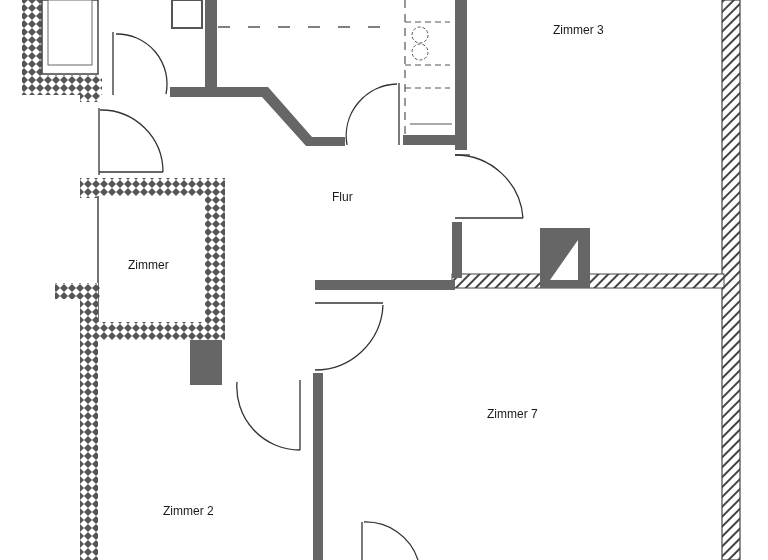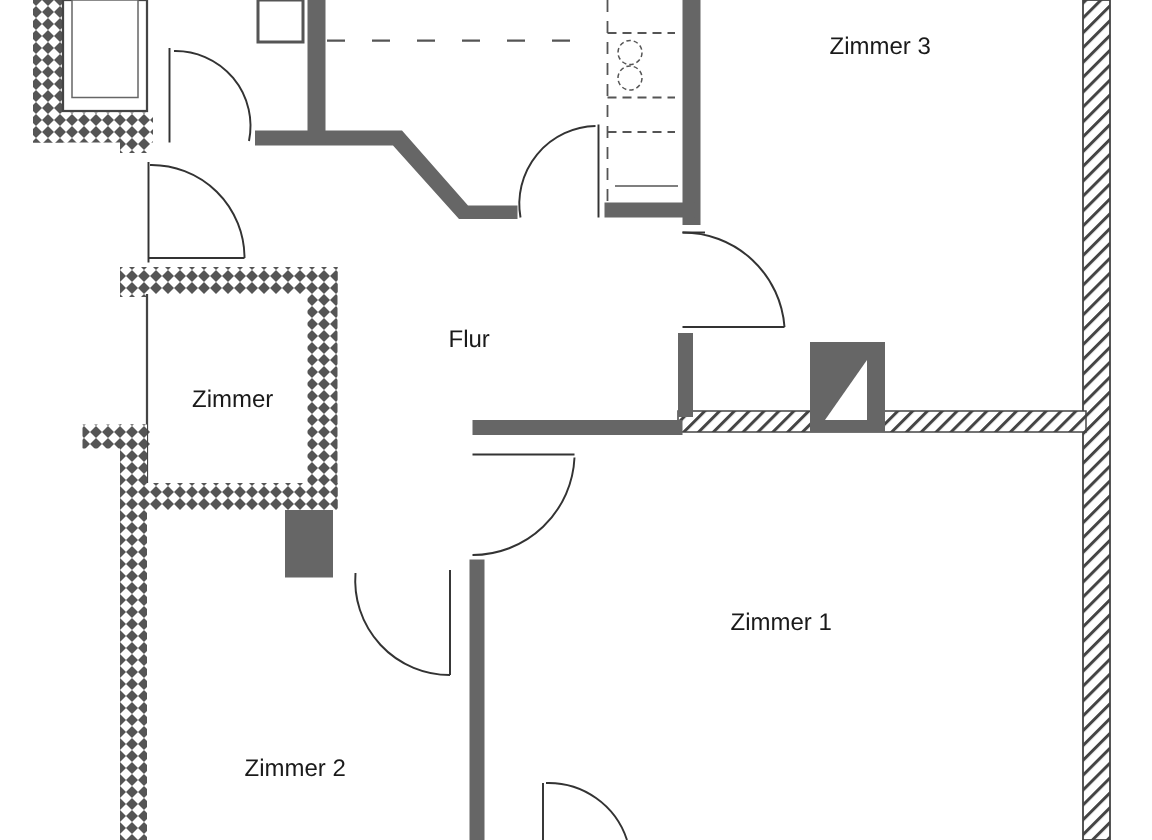--- a/index.html
+++ b/index.html
@@ -1,18 +1,18 @@
 <!DOCTYPE html>
 <html><head>
 <meta charset="utf-8">
 <style>
   html,body{margin:0;padding:0;background:#ffffff;}
   body{width:768px;height:560px;overflow:hidden;position:relative;}
   svg{position:absolute;left:0;top:0;}
-  .lbl{position:absolute;font-family:"Liberation Sans",sans-serif;font-size:16px;color:#1a1a1a;white-space:nowrap;}
+  .lbl{position:absolute;font-family:"Liberation Sans",sans-serif;font-size:12px;color:#1a1a1a;white-space:nowrap;}
 </style>
 </head>
 <body>
 
 <svg width="768" height="560" viewBox="0 0 768 560">
   <defs>
     <pattern id="cross" width="8" height="8" patternUnits="userSpaceOnUse">
       <rect width="8" height="8" fill="#555"></rect>
       <path d="M4 0 L8 4 L4 8 L0 4 Z" fill="#fff"></path>
     </pattern>
@@ -102,16 +102,16 @@
     <path d="M383 305 A68 68 0 0 1 315 370"></path>
   </g>
 
   <g fill="none" stroke="#333" stroke-width="1.3">
     <line x1="362" y1="522" x2="362" y2="560"></line>
     <path d="M364 522 A55 55 0 0 1 418 560"></path>
   </g>
 </svg>
 
 <div class="lbl" style="left:553px;top:23px;">Zimmer 3</div>
-<div class="lbl" style="left:299px;top:190px;margin-top:28px;">Flur</div>
+<div class="lbl" style="left:332px;top:190px;">Flur</div>
 <div class="lbl" style="left:128px;top:258px;">Zimmer</div>
-<div class="lbl" style="left:487px;top:407px;">Zimmer 1</div>
+<div class="lbl" style="left:487px;top:407px;">Zimmer 7</div>
 <div class="lbl" style="left:163px;top:504px;">Zimmer 2</div>
 
 </body></html>

